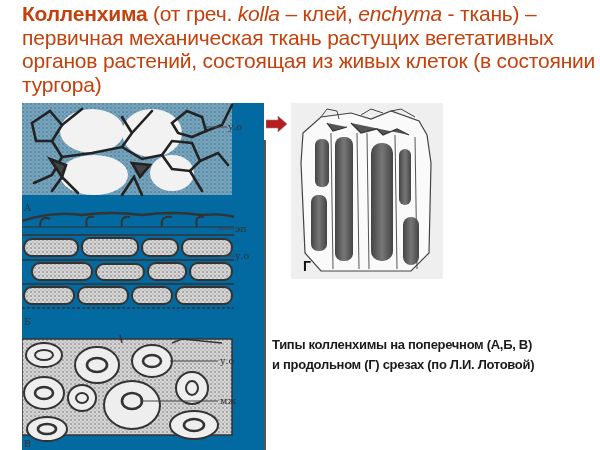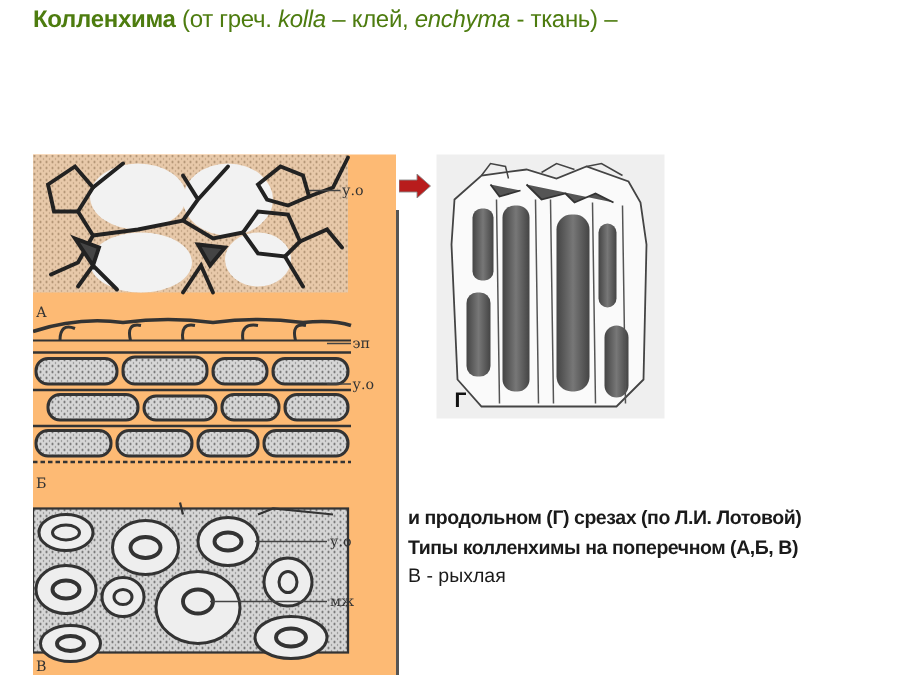--- a/index.html
+++ b/index.html
@@ -2,28 +2,28 @@
 <html><head>
 <meta charset="utf-8">
 <style>
   html, body { margin:0; padding:0; }
   body {
     width:600px; height:450px; background:#ffffff; position:relative; overflow:hidden;
     font-family:"Liberation Sans", sans-serif; color:#111;
   }
   .title-block {
     position:absolute; left:22px; top:2px; width:575px;
-    font-size:16px; line-height:23.5px; color:#4d7c0f; letter-spacing:-0.2px;
+    font-size:21px; line-height:23.5px; color:#c2410c; letter-spacing:-0.2px;
   }
   .title-block b { font-weight:bold; }
   .title-block i { font-style:italic; }
 
   .panel-left {
     position:absolute; left:22px; top:103px; width:242px; height:347px;
-    background:#fdba74;
+    background:#0369a1;
   }
   .panel-left svg { position:absolute; left:0; top:0; }
   .divider {
     position:absolute; left:264px; top:140px; width:2px; height:310px; background:#555;
   }
   .arrow { position:absolute; left:266px; top:116px; }
   .panel-g {
     position:absolute; left:291px; top:103px; width:152px; height:176px;
     background:#efefef;
   }
@@ -34,20 +34,21 @@
   .caption .bold { font-weight:bold; letter-spacing:-0.3px; }
   .caption .line { white-space:nowrap; }
   .lbl { font-family:"DejaVu Serif", serif; font-size:9.5px; fill:#333; }
   .lbl-big { font-family:"Liberation Sans", sans-serif; font-size:14px; font-weight:bold; fill:#111; }
 </style>
 </head>
 <body>
 
 <div class="title-block">
   <b>Колленхима</b><span> (от греч. </span><i>kolla</i><span> – клей, </span><i>enchyma</i><span> - ткань) –</span><br>
+  <span>первичная механическая ткань растущих вегетативных органов растений, состоящая из живых клеток (в состоянии тургора)</span>
 </div>
 
 <div class="panel-left">
   <svg width="242" height="347" viewBox="0 0 242 347">
     <defs>
       <pattern id="stip" width="4" height="4" patternUnits="userSpaceOnUse">
         <rect width="4" height="4" fill="#d6d6d6"></rect>
         <circle cx="1" cy="1" r="0.7" fill="#555"></circle>
         <circle cx="3" cy="3" r="0.5" fill="#777"></circle>
       </pattern>
@@ -156,16 +157,15 @@
     <rect x="80" y="40" width="22" height="118" rx="10" fill="url(#tube)"></rect>
     <rect x="108" y="46" width="12" height="56" rx="6" fill="url(#tube)"></rect>
     <rect x="112" y="114" width="16" height="48" rx="8" fill="url(#tube)"></rect>
     <path d="M40 30 L42 166 M66 30 L68 166 M76 30 L78 166 M104 32 L106 166 M124 34 L126 166" stroke="#555" stroke-width="1" fill="none"></path>
     <path d="M36 20 L42 28 L56 24 M60 20 L70 30 L86 26 L92 32 L106 26 L118 32" stroke="#333" stroke-width="1.2" fill="#555"></path>
     <text x="12" y="168" class="lbl-big">Г</text>
   </svg>
 </div>
 
 <div class="caption">
+  <div class="line bold">Типы колленхимы на поперечном  (А,Б, В)</div>
   <div class="line bold">и продольном (Г) срезах (по Л.И. Лотовой)</div>
-  <div class="line bold">Типы колленхимы на поперечном  (А,Б, В)</div>
-  <div class="line"><span>В</span><span> - </span><span>рыхлая</span></div>
 </div>
 
 </body></html>

